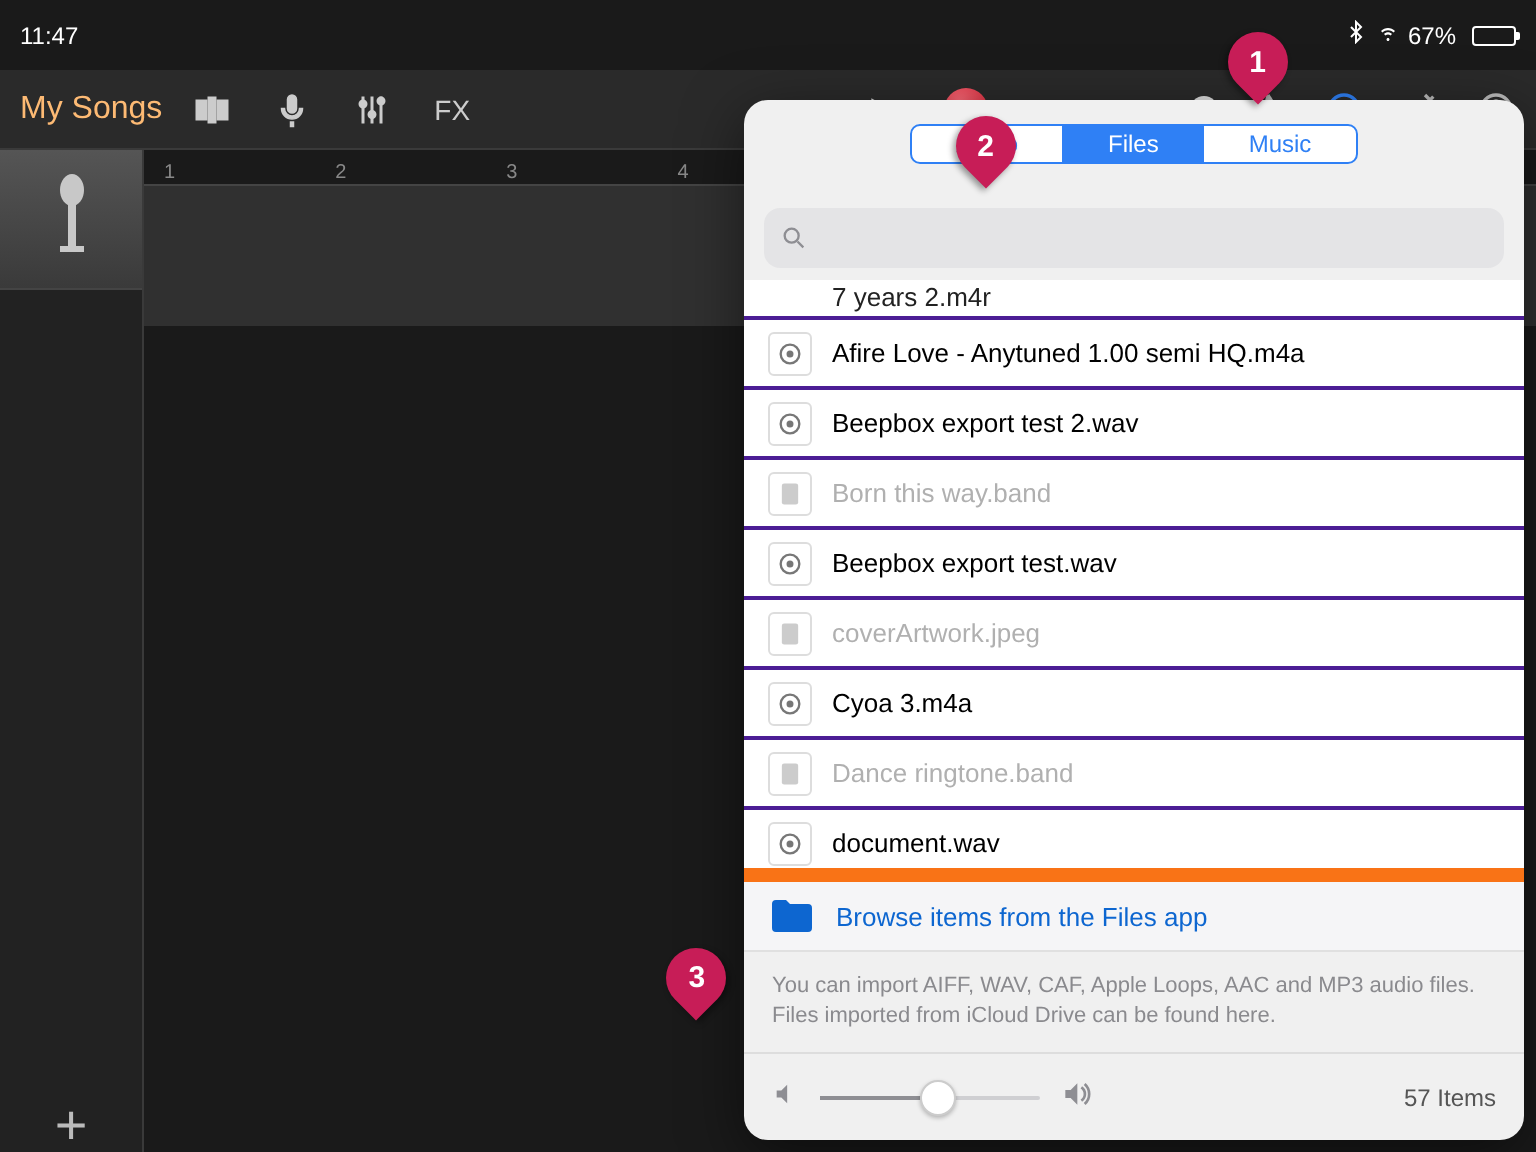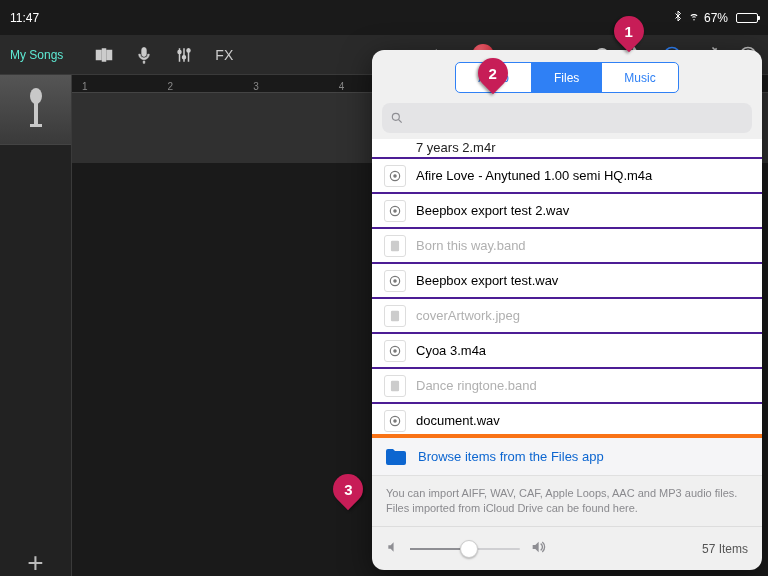--- a/index.html
+++ b/index.html
@@ -10,21 +10,21 @@
 .status-left { flex: 1; }
 .status-right { display: flex; align-items: center; gap: 4px; font-size: 12px; }
 .wifi-icon, .bt-icon { width: 12px; height: 12px; }
 .battery-shell { display: inline-flex; align-items: center; }
 .battery-body { width: 22px; height: 10px; border: 1px solid #fff; border-radius: 2px; margin-left: 4px; position: relative; }
 .battery-body::after { content: ''; position: absolute; right: -3px; top: 2px; width: 2px; height: 4px; background: #fff; border-radius: 0 1px 1px 0; }
 .battery-fill { height: 100%; width: 67%; background: #fff; border-radius: 1px; }
 
 
 .toolbar { height: 40px; background: #2a2a2a; display: flex; align-items: center; padding: 0 10px; gap: 10px; border-bottom: 1px solid #3a3a3a; }
-.toolbar .title { color: #5eead4; font-size: 12px; margin-right: 16px; }
+.toolbar .title { color: #fdba74; font-size: 16px; margin-right: 0; }
 .toolbar .tbtn { color: #ccc; font-size: 14px; padding: 4px 6px; display: flex; align-items: center; justify-content: center; min-width: 24px; }
 .toolbar .tbtn svg { width: 18px; height: 18px; stroke: #ccc; fill: #ccc; }
 .toolbar .spacer { flex: 1; }
 .toolbar .fx { font-size: 14px; font-weight: 500; color: #ccc; }
 
 
 .transport { display: flex; align-items: center; gap: 18px; }
 .transport .play svg { width: 16px; height: 16px; fill: #ddd; }
 .transport .record { width: 22px; height: 22px; border-radius: 50%; background: radial-gradient(circle at 35% 30%, #ff6a78, #d11c2e); }
 .transport .rewind svg { width: 18px; height: 14px; fill: #ccc; }
@@ -48,36 +48,36 @@
 .mic-icon { color: #ccc; }
 .track-add { margin-top: auto; height: 60px; display: flex; align-items: center; justify-content: center; color: #bbb; font-size: 28px; font-weight: 200; }
 
 
 .timeline { flex: 1; background: #1a1a1a; position: relative; }
 .ruler { height: 18px; display: flex; color: #888; font-size: 10px; align-items: flex-end; padding-left: 10px; gap: 80px; border-bottom: 1px solid #444; }
 .region-row { height: 70px; background: #303030; display: flex; align-items: center; }
 
 
 .popover { position: absolute; top: 50px; right: 6px; width: 390px; height: 520px; background: #f0f0f0; border-radius: 12px; box-shadow: 0 8px 30px rgba(0,0,0,.5); display: flex; flex-direction: column; overflow: hidden; }
-.seg { display: flex; margin: 12px auto 10px; border: 1px solid #2f80f5; border-radius: 5px; overflow: hidden; height: 31px; background: #fff; }
+.seg { display: flex; margin: 12px auto 22px; border: 1px solid #2f80f5; border-radius: 5px; overflow: hidden; height: 20px; background: #fff; }
 .seg div { padding: 0 22px; font-size: 12px; display: flex; align-items: center; color: #2f80f5; }
 .seg div.sel { background: #2f80f5; color: #fff; }
 .seg div + div { border-left: 1px solid #2f80f5; }
 
 .search { margin: 0 10px 6px; background: #e4e4e6; border-radius: 8px; height: 30px; display: flex; align-items: center; padding: 0 8px; }
 .search svg { width: 14px; height: 14px; stroke: #8e8e93; fill: none; stroke-width: 2; }
 
 .file-list { flex: 1; overflow-y: hidden; background: #fff; }
 .file-row { height: 35px; display: flex; align-items: center; padding: 0 12px; gap: 10px; font-size: 13px; border-bottom: 2px solid #4c1d95; }
 .file-row .thumb { width: 22px; height: 22px; border: 1px solid #ddd; border-radius: 3px; display: flex; align-items: center; justify-content: center; font-size: 7px; color: #888; background: #fff; }
 .file-row .thumb svg { width: 14px; height: 14px; }
 .file-row.dimmed { color: #b0b0b0; }
 .file-row.cutoff { height: 20px; align-items: flex-end; padding-bottom: 2px; color: #222; }
 
-.browse-row { background: #f5f5f7; border-top: 4px solid #f97316; border-bottom: 1px solid #e0e0e0; height: 42px; display: flex; align-items: center; padding: 0 12px; gap: 10px; }
+.browse-row { background: #f5f5f7; border-top: 7px solid #f97316; border-bottom: 1px solid #e0e0e0; height: 42px; display: flex; align-items: center; padding: 0 12px; gap: 10px; }
 .folder-icon { width: 24px; height: 20px; }
 .browse-row span { color: #0d66d0; font-size: 13px; }
 
 .help-text { padding: 10px 14px; font-size: 11px; color: #8a8a8e; line-height: 1.35; }
 
 .bottom { height: 44px; border-top: 1px solid #ddd; display: flex; align-items: center; padding: 0 14px; font-size: 12px; color: #666; gap: 10px; }
 .vol-slider { flex: 0 0 110px; height: 2px; background: #cfcfd2; position: relative; border-radius: 2px; }
 .vol-slider::before { content: ''; position: absolute; left: 0; top: 0; height: 2px; width: 45%; background: #8e8e93; }
 .vol-slider .vknob { position: absolute; left: 45%; top: -8px; width: 18px; height: 18px; background: #fff; border: 1px solid #ccc; border-radius: 50%; box-shadow: 0 1px 2px rgba(0,0,0,.25); }
 .bottom .items { margin-left: auto; font-size: 12px; color: #555; }

